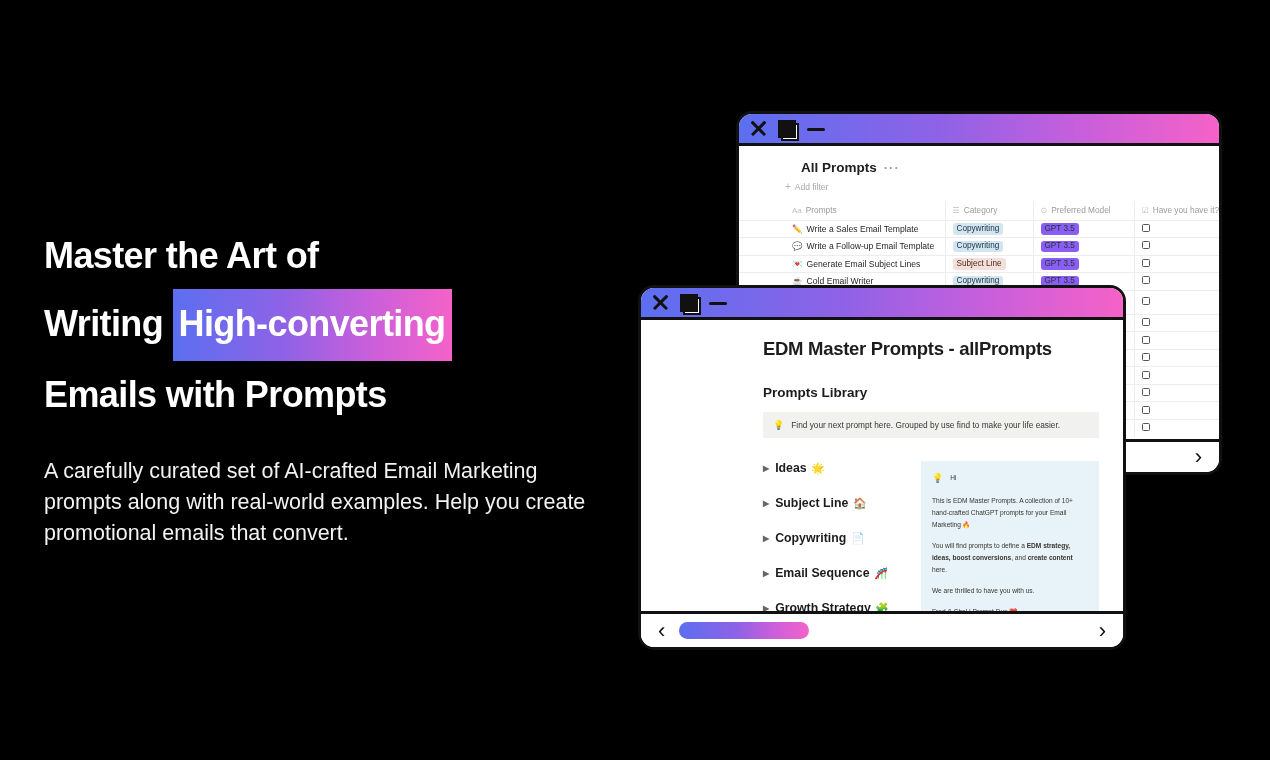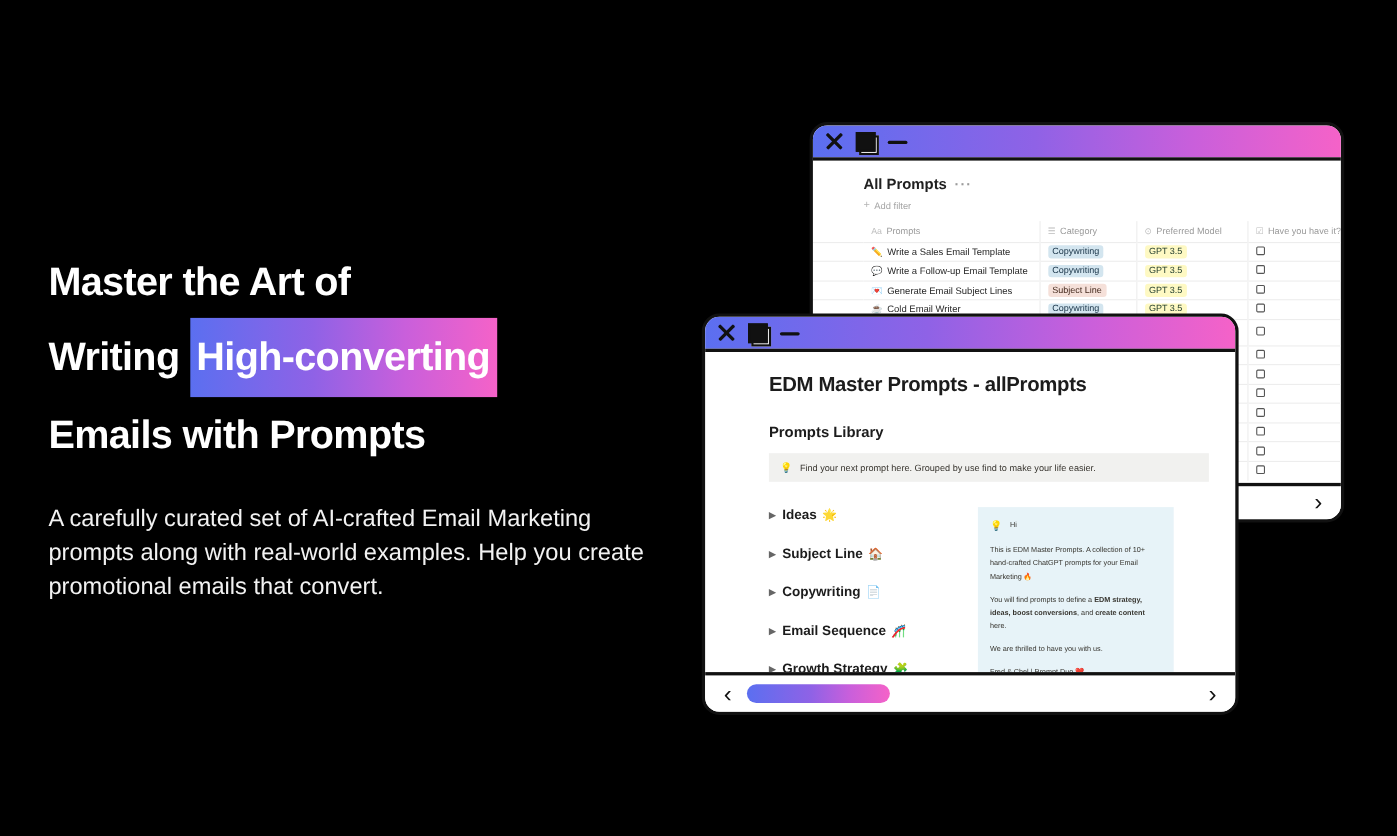--- a/index.html
+++ b/index.html
@@ -32,21 +32,21 @@
   .tb-sq { width:18px; height:17px; position:relative; }
   .tb-sq:before{ content:""; position:absolute; left:3px; top:3px; width:14px; height:14px;
                  border:2px solid #111; background:#fff; }
   .tb-sq:after{ content:""; position:absolute; left:0; top:0; width:14px; height:14px;
                 border:2px solid #111; background:#111; }
   .tb-min { width:18px; height:3px; background:#111; border-radius:2px; margin-top:1px; }
 
   
   #winBack { left:736px; top:111px; width:486px; height:364px; }
   .back-body { padding:14px 0 0 0; height:297px; overflow:hidden; position:relative; }
-  .back-title { font-size:13.5px; font-weight:bold; color:#202020; padding-left:46px;
+  .back-title { font-size:13.5px; font-weight:bold; color:#202020; padding-left:62px;
                 display:flex; align-items:center; gap:7px; }
   .dots { color:#9b9b9b; font-size:13px; letter-spacing:1px; line-height:8px; }
   .add-filter { padding-left:46px; margin-top:7px; font-size:8.5px; color:#a5a5a5;
                 display:flex; align-items:center; gap:4px; }
   .plus { font-size:10px; color:#b5b5b5; line-height:8px; }
 
   table.nt { width:100%; border-collapse:collapse; margin-top:9px; table-layout:fixed; }
   table.nt th, table.nt td { border-top:1px solid #ededed; border-right:1px solid #ededed;
                              text-align:left; vertical-align:middle; }
   table.nt th { border-top:none;margin-left:26px; }
@@ -58,30 +58,30 @@
   .nt th { font-size:8.3px; color:#9a9a9a; font-weight:400; height:19px; padding-left:7px; }
   .nt th span.hicon { color:#bdbdbd; margin-right:4px; font-size:8px; }
   .nt td { height:17.5px; font-size:8.6px; color:#272727; padding-left:7px; }
   .nt td.cell-name { white-space:nowrap; }
   .emo { font-size:8.5px; margin-right:4px; }
   .tag { display:inline-block; font-size:8.2px; padding:1.5px 4px; border-radius:3px;
          line-height:1; }
   .tag-copy { background:#d3e5ef; color:#183347; }
   .tag-subj { background:#f5e0d9; color:#442a1e; }
   .tag-idea { background:#dbeddb; color:#1c3829; }
-  .tag-gpt  { background:#fef9c3; color:#1c3829; }
+  .tag-gpt  { background:#8b5cf6; color:#1c3829; }
   .chk { width:8px; height:8px; border:1.2px solid #555; display:inline-block;
          border-radius:1.5px; }
   .back-foot { position:absolute; left:0; bottom:0; width:100%; height:33px; background:#fff;
                border-top:3px solid #111; display:flex; align-items:center;
                justify-content:flex-end; padding-right:17px; }
 
   
   #winFront { left:638px; top:285px; width:488px; height:365px; }
-  .front-body { padding:18px 24px 0 58px; height:346px; overflow:hidden; }
+  .front-body { padding:18px 24px 0 74px; height:346px; overflow:hidden;margin-left:48px; }
   .f-title { font-size:18.5px; font-weight:bold; color:#1c1c1c; letter-spacing:-0.3px; }
   .f-sub { margin-top:25px; font-size:13.5px; font-weight:bold; color:#1c1c1c; }
   .f-callout { margin-top:12px; background:#f1f1ef; padding:8px 10px; font-size:8.3px;
                color:#38352f; display:flex; gap:7px; align-items:center; }
   .bulb { font-size:9px; }
   .f-cols { display:flex; margin-top:23px; gap:18px; }
   .f-cats { width:172px; display:flex; flex-direction:column; gap:21px; }
   .cat { font-size:12.3px; font-weight:bold; color:#1c1c1c; display:flex; align-items:center; gap:5px; }
   .tri { color:#666; font-size:8px; margin-right:1px; }
   .cat .ce { font-size:11px; }

